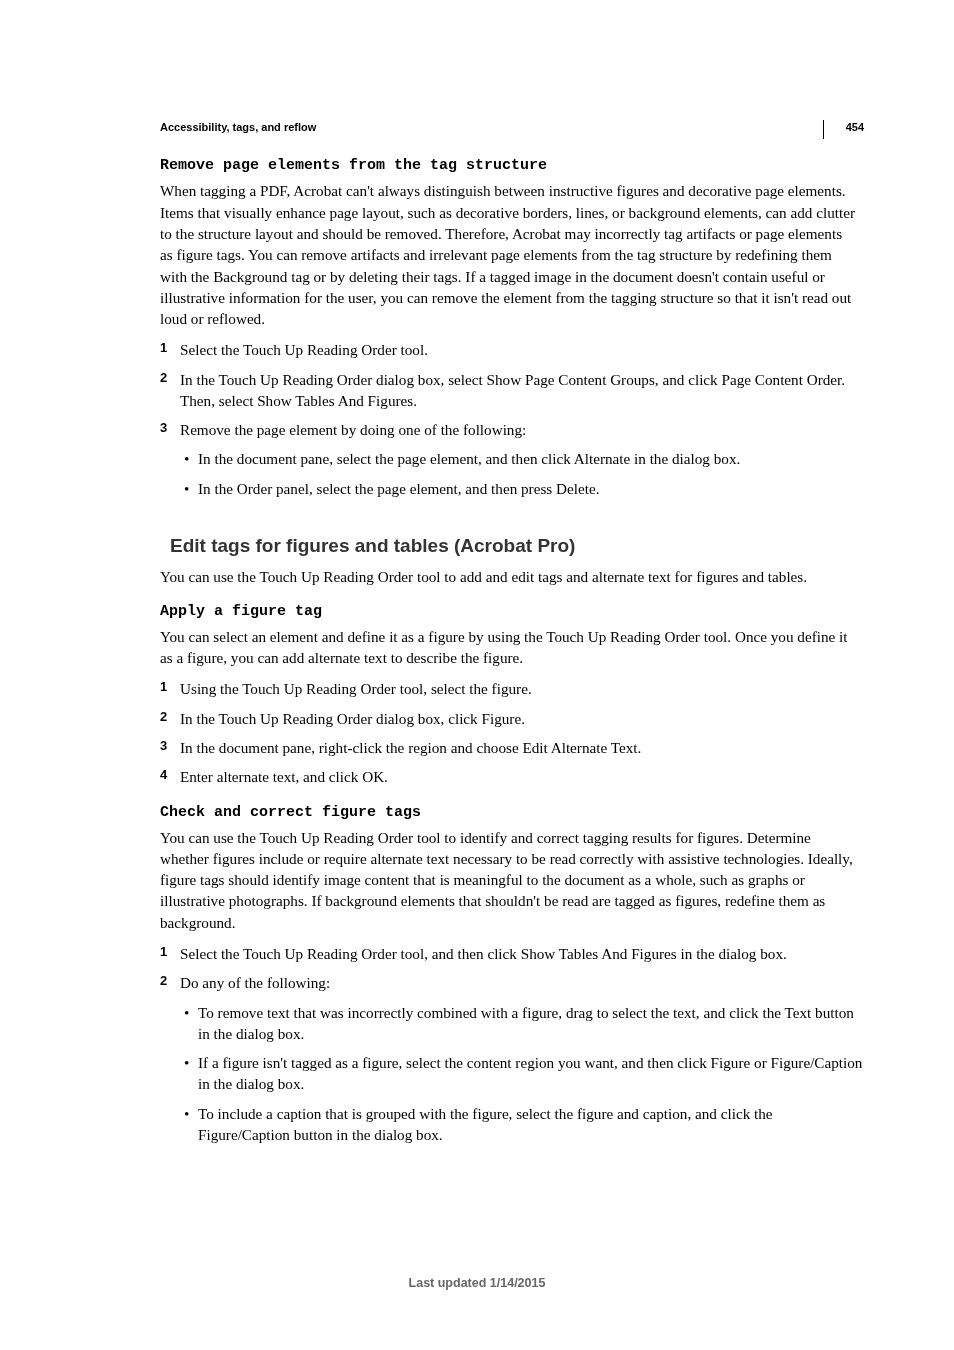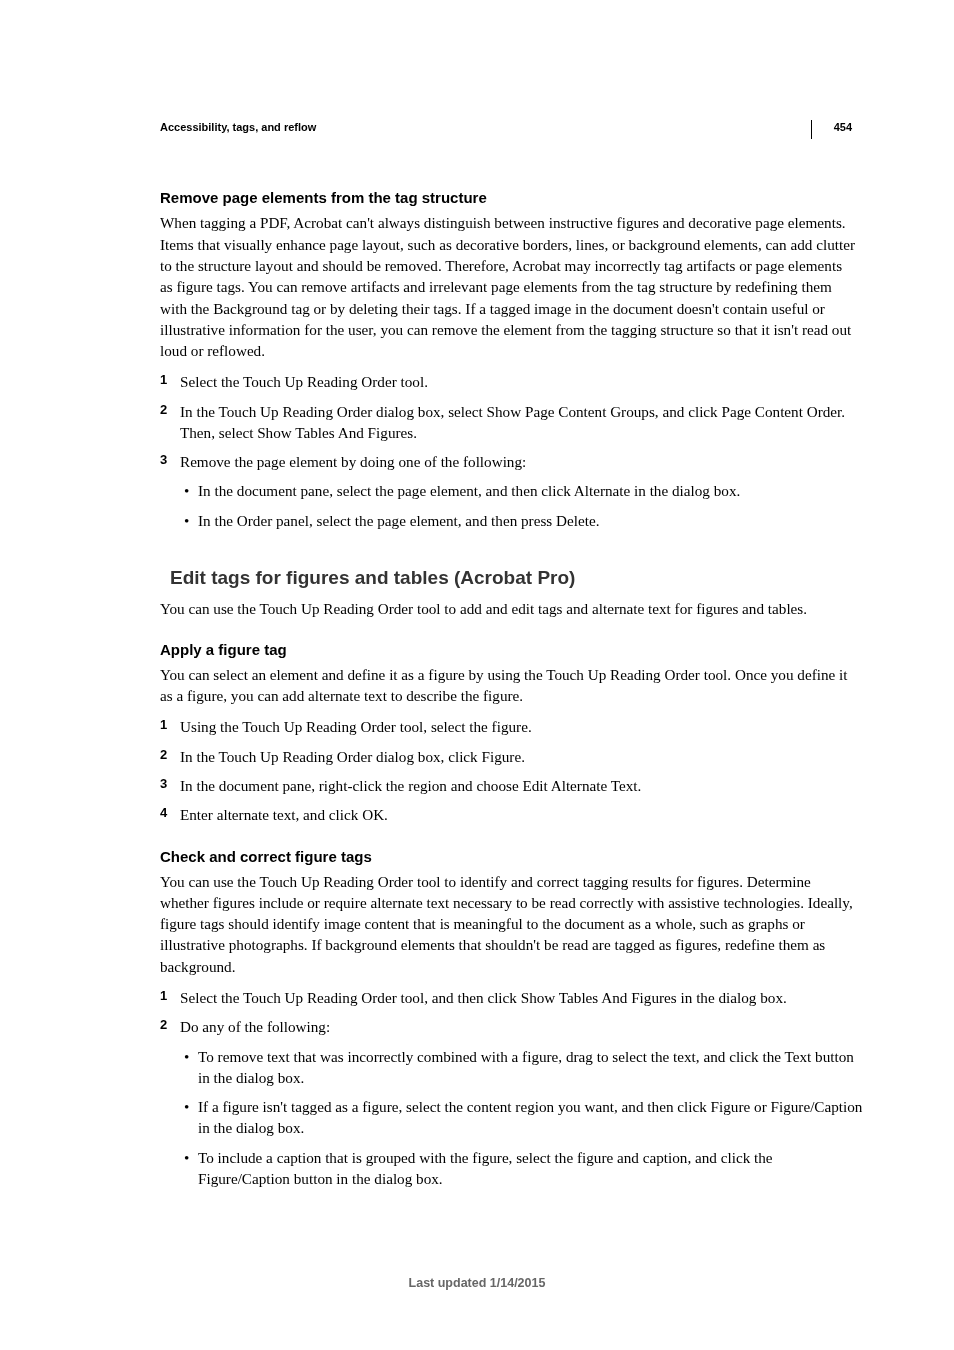--- a/index.html
+++ b/index.html
@@ -14,39 +14,39 @@
   .page {
     width: 954px;
     height: 1350px;
     position: relative;
     box-sizing: border-box;
     padding: 120px 90px 60px 160px;
   }
   .page-number {
     position: absolute;
     top: 120px;
-    right: 102px;
+    right: 90px;
     font-family: "Myriad Pro", "Helvetica Neue", Arial, sans-serif;
     font-size: 11px;
     font-weight: 700;
     border-left: 1.5px solid #000;
     padding-left: 22px;
     padding-bottom: 4px;
   }
   .section-header {
     font-family: "Myriad Pro", "Helvetica Neue", Arial, sans-serif;
     font-size: 11px;
     font-weight: 700;
-    margin-bottom: 52px;
+    margin-bottom: 20px;
   }
   h3 {
-    font-family: Liberation Sans, sans-serif;
+    font-family: Liberation Mono, monospace;
     font-size: 15px;
     font-weight: 700;
-    margin: 20px 0 4px 0;
+    margin: 14px 0 4px 0;
   }
   h2 {
     font-family: "Myriad Pro", "Helvetica Neue", Arial, sans-serif;
     font-size: 19px;
     font-weight: 700;
     margin: 34px 0 6px 10px;
     color: #333;
   }
   p {
     margin: 0 8px 6px 0;

